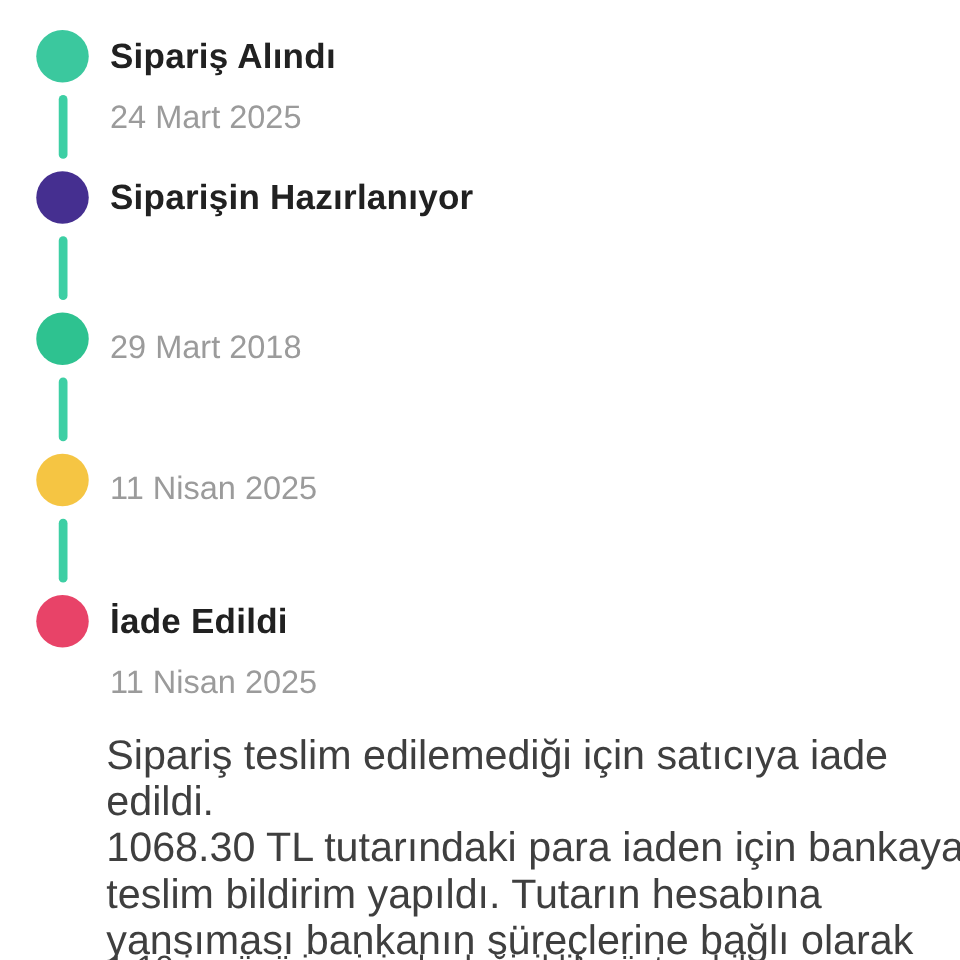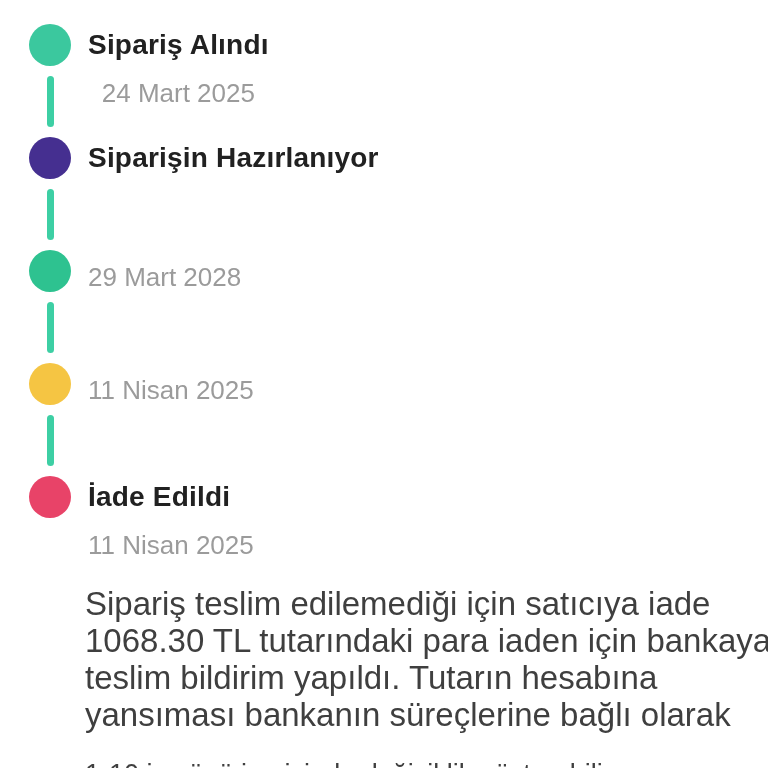--- a/index.html
+++ b/index.html
@@ -55,21 +55,20 @@
     color: #212121;
     letter-spacing: 0.2px;
     white-space: nowrap;
   }
   .step-date {
     margin-top: 13px;
     font-size: 26px;
     line-height: 28px;
     color: #9B9B9B;
     white-space: nowrap;
-    text-align: center;
   }
   .description {
     margin: 26px 30px 0 85px;
     color: #3F3F3F;
   }
   .desc-line {
     font-size: 33px;
     line-height: 37px;
     white-space: nowrap;
   }
@@ -110,21 +109,21 @@
         <div class="step-title">Siparişin Hazırlanıyor</div>
       </div>
     </div>
 
     <div class="step">
       <div class="rail">
         <div class="dot" style="background: rgb(46, 194, 144);"></div>
         <div class="connector" style="background: rgb(61, 207, 164);"></div>
       </div>
       <div class="step-content">
-        <div class="step-date">29 Mart 2028</div>
+        <div class="step-date">29 Mart 2018</div>
       </div>
     </div>
 
     <div class="step">
       <div class="rail">
         <div class="dot" style="background: rgb(245, 197, 67);"></div>
         <div class="connector" style="background: rgb(61, 207, 164);"></div>
       </div>
       <div class="step-content">
         <div class="step-date">11 Nisan 2025</div>
@@ -138,20 +137,21 @@
       <div class="step-content">
         <div class="step-title">İade Edildi</div>
         <div class="step-date">11 Nisan 2025</div>
       </div>
     </div>
 
   </div>
 
   <div class="description">
     <div class="desc-line">Sipariş teslim edilemediği için satıcıya iade</div>
+    <div class="desc-line">edildi.</div>
     <div class="desc-line">1068.30 TL tutarındaki para iaden için bankaya</div>
     <div class="desc-line">teslim bildirim yapıldı. Tutarın hesabına</div>
     <div class="desc-line">yansıması bankanın süreçlerine bağlı olarak</div>
   </div>
 
   <div class="desc-line-cutoff">1-10 iş günü içerisinde değişiklik gösterebilir.</div>
 
 </div>
 
 </body></html>

